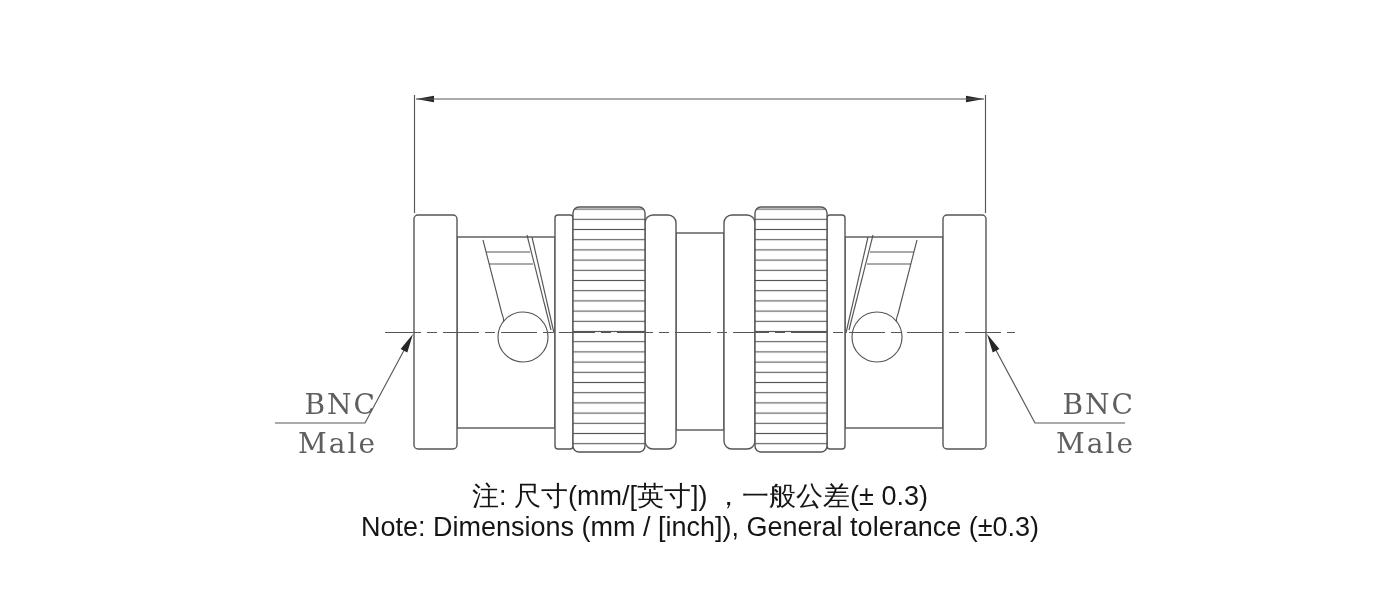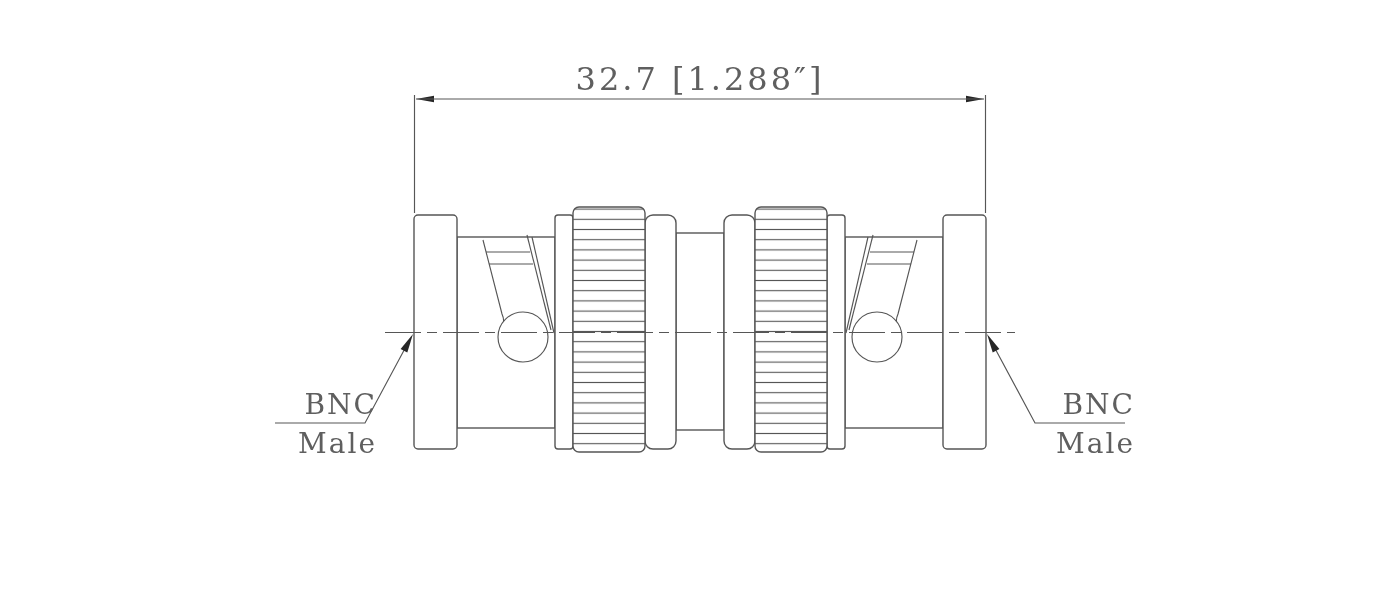--- a/index.html
+++ b/index.html
@@ -90,26 +90,29 @@
       <polygon class="arrowhead" points="413,334 407.3,352.5 400.6,348.9"></polygon>
     </g>
 
     <use href="#half" transform="matrix(-1,0,0,1,1400,0)"></use>
 
     <path class="ln thin" d="M416,99 H984"></path>
 
     <path class="ln thin" d="M385,332.5 H1015" stroke-dasharray="36 6 10 6"></path>
   </svg>
 
-  <div id="dim-label" class="cad-text">32.7 [1.288″]</div>
 
   <div id="conn-label-left" class="cad-text conn-label">
     <span>BNC</span>
     <span>Male</span>
   </div>
 
   <div id="conn-label-right" class="cad-text conn-label">
     <span>BNC</span>
     <span>Male</span>
   </div>
 
+  <div id="notes">
+    <div class="note-line">注: 尺寸(mm/[英寸]) ，一般公差(± 0.3)</div>
+    <div class="note-line">Note: Dimensions (mm / [inch]), General tolerance (±0.3)</div>
+  </div>
 
 </div>
 
 </body></html>

